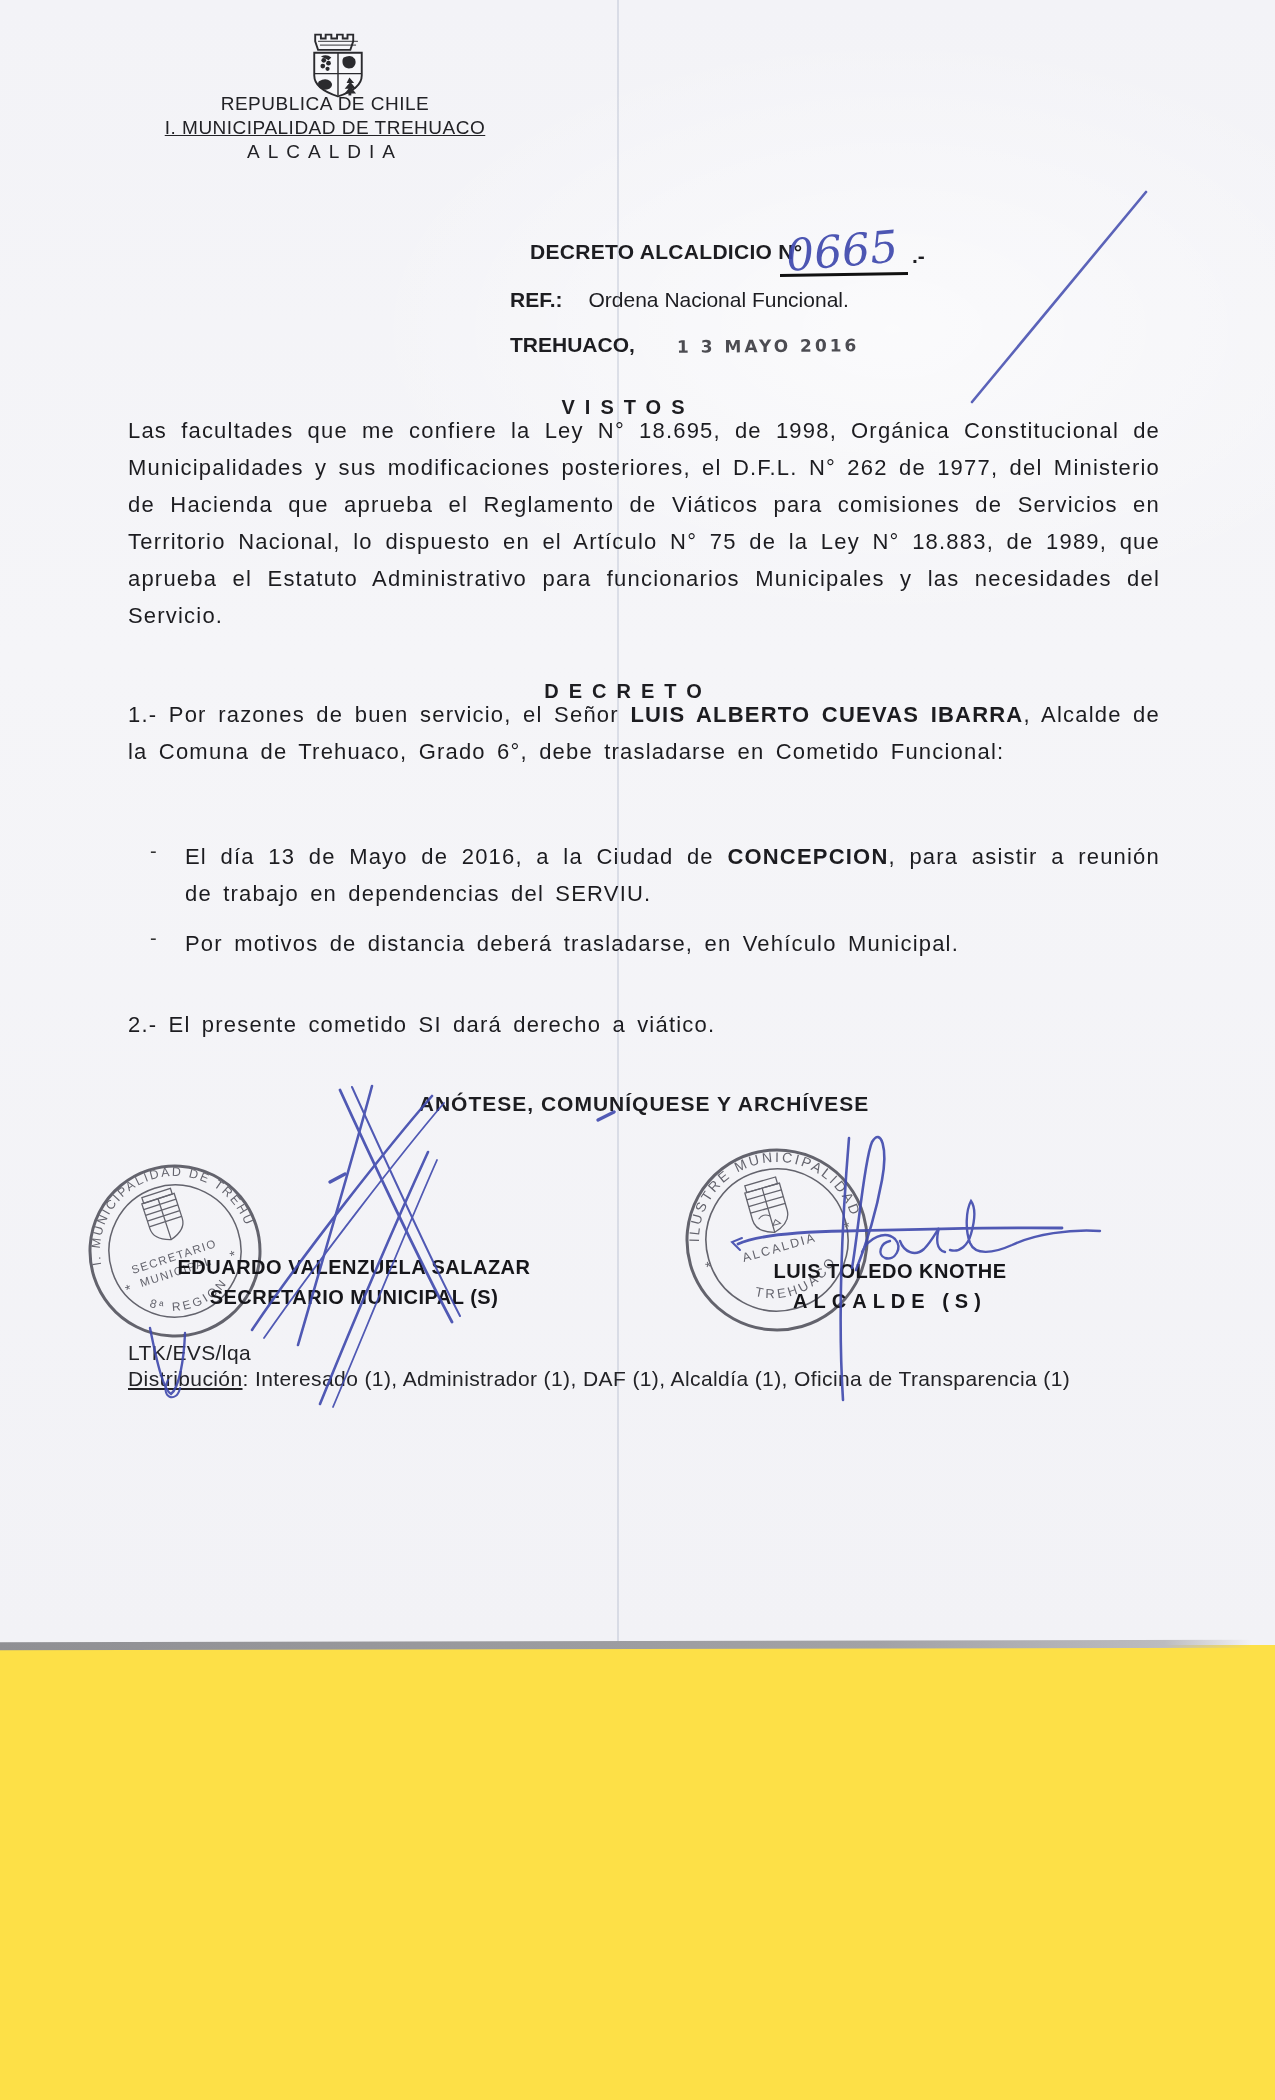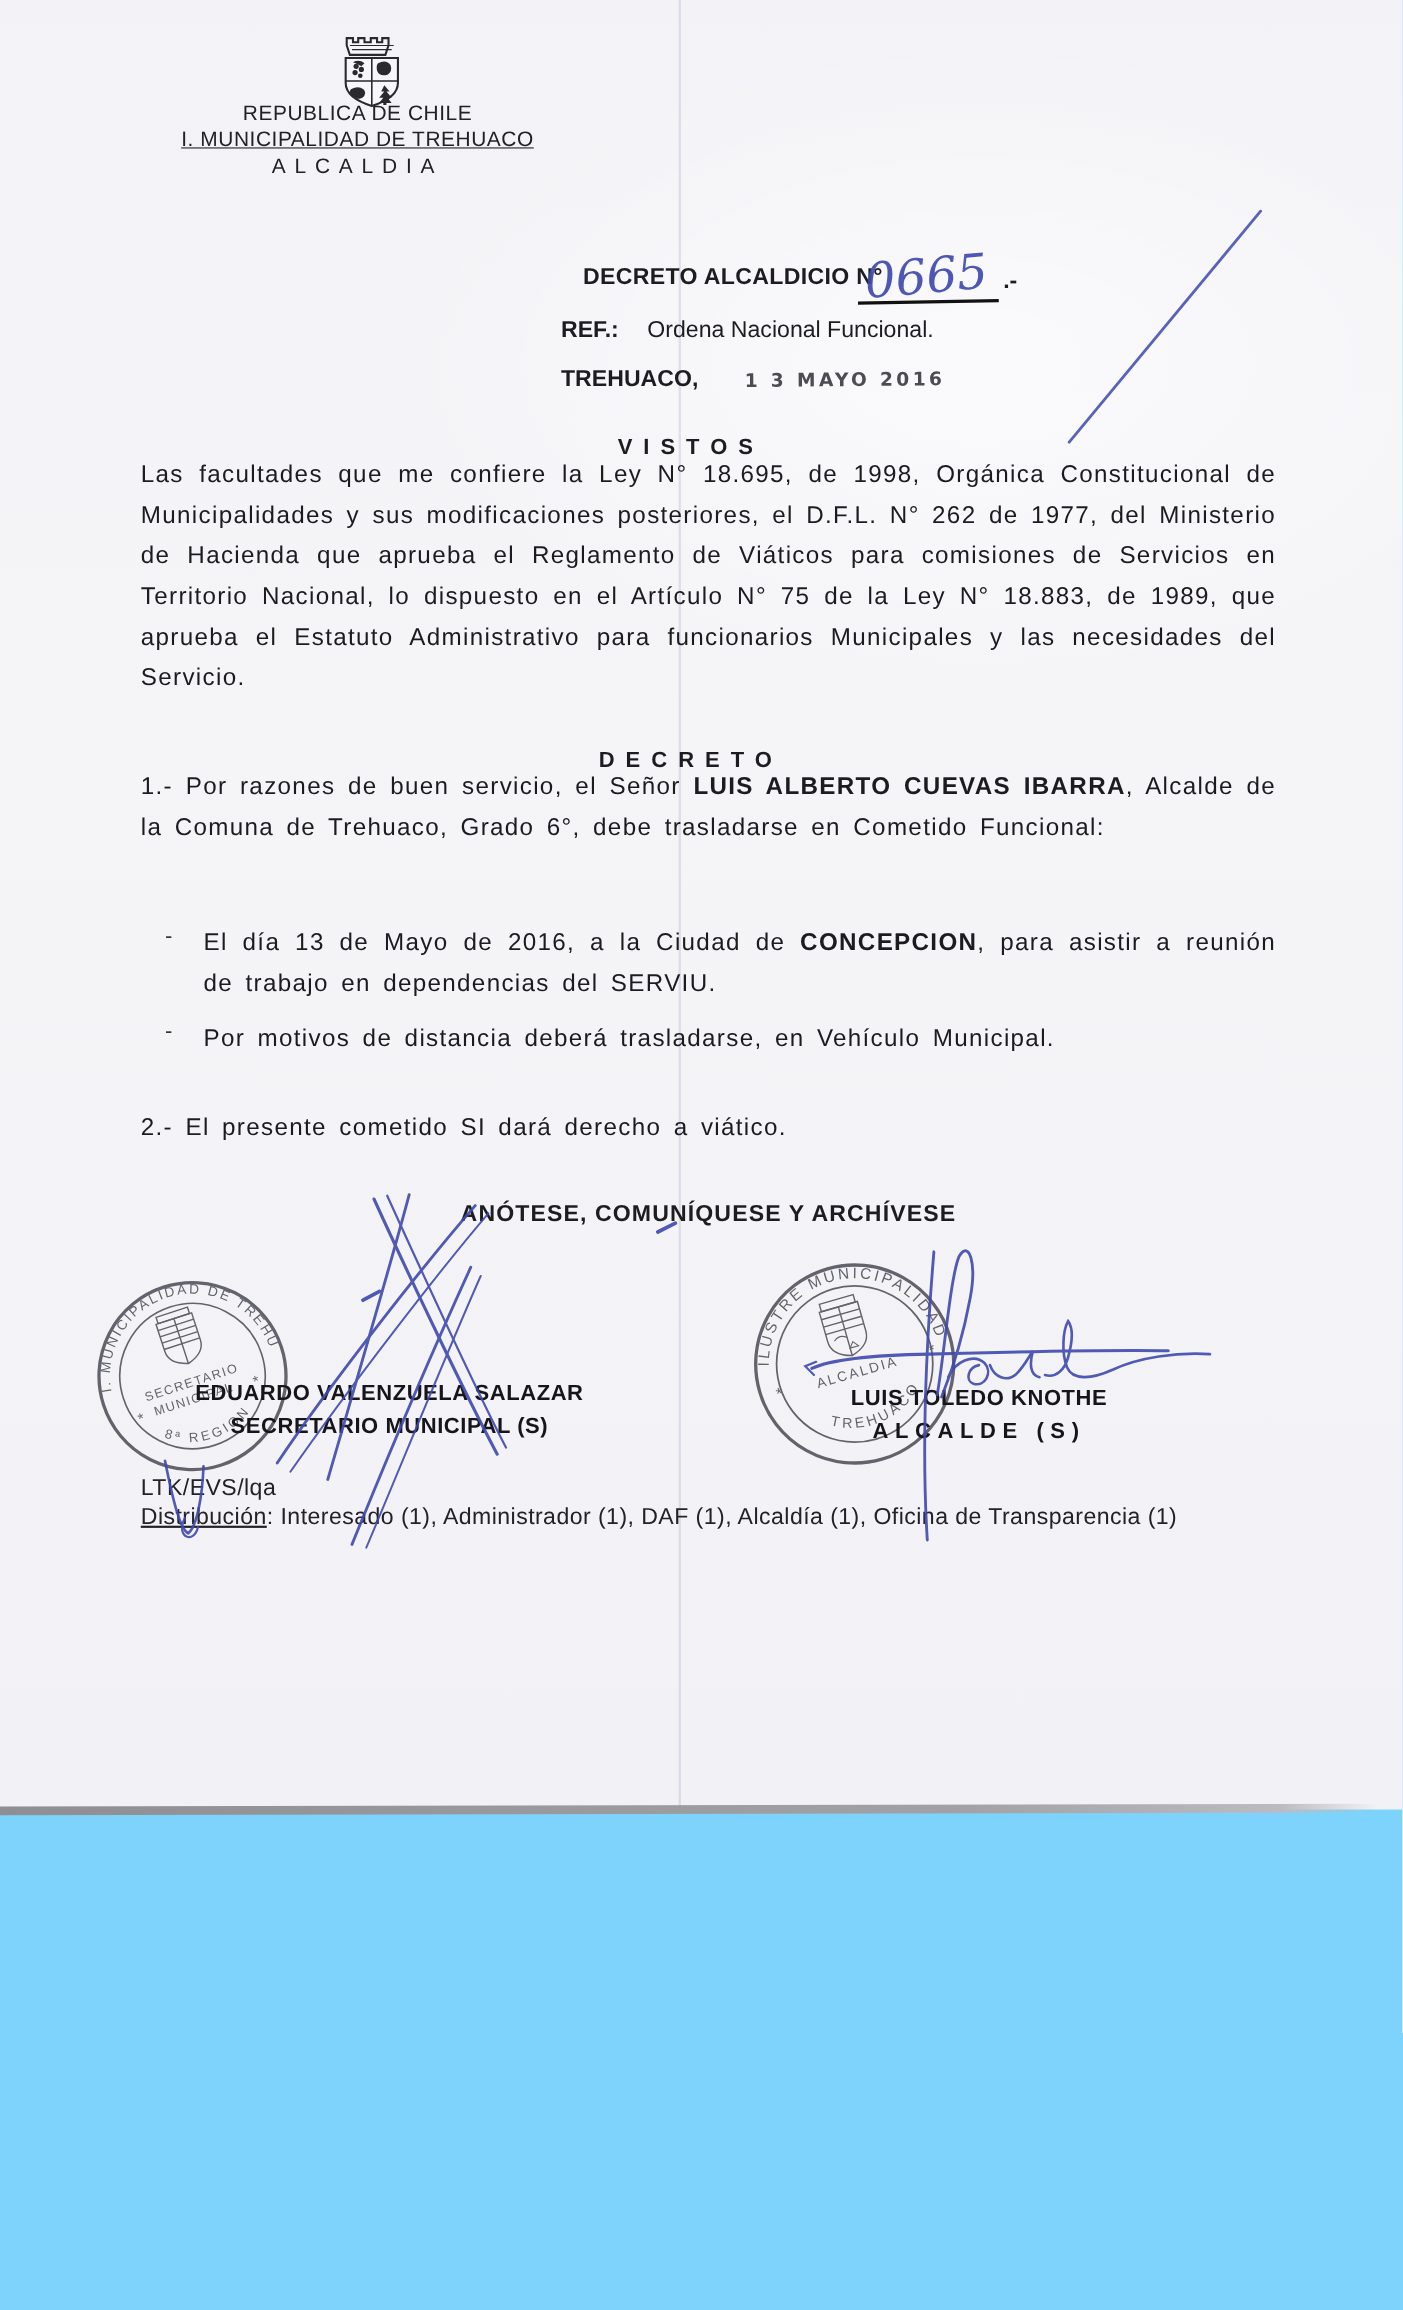--- a/index.html
+++ b/index.html
@@ -1,16 +1,16 @@
 <!DOCTYPE html>
 <html><head>
 <meta charset="utf-8">
 <style>
   html,body{margin:0;padding:0;background:#fff;}
-  .page{position:relative;width:1275px;height:2100px;background:#7dd3fc;overflow:hidden;
+  .page{position:relative;width:1275px;height:2100px;background:#fde047;overflow:hidden;
         font-family:"Liberation Sans",sans-serif;color:#1d1d21;}
   .paper{position:absolute;left:0;top:0;width:1275px;height:1645px;
          background:
            radial-gradient(ellipse 900px 500px at 70% 20%, rgba(255,255,255,.6), rgba(0,0,0,0) 60%),
            linear-gradient(180deg,#f3f3f7 0%,#f5f5f8 40%,#f2f2f6 100%);}
   .fold-line{position:absolute;left:617px;top:0;width:2px;height:1645px;
              background:rgba(150,160,185,.28);}
   .paper-edge{position:absolute;left:0;top:1641px;width:1252px;height:8px;
               background:linear-gradient(90deg,#8f8f93 0%,#a2a2a6 70%,#bcbcc0 93%,rgba(188,188,192,0) 100%);
               transform:rotate(-0.12deg);}

